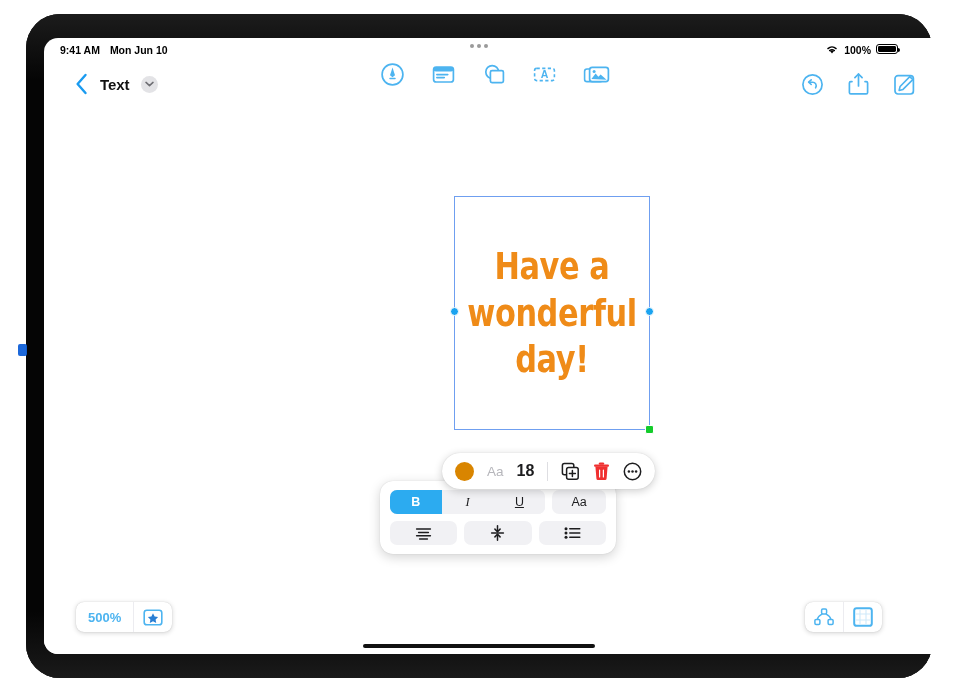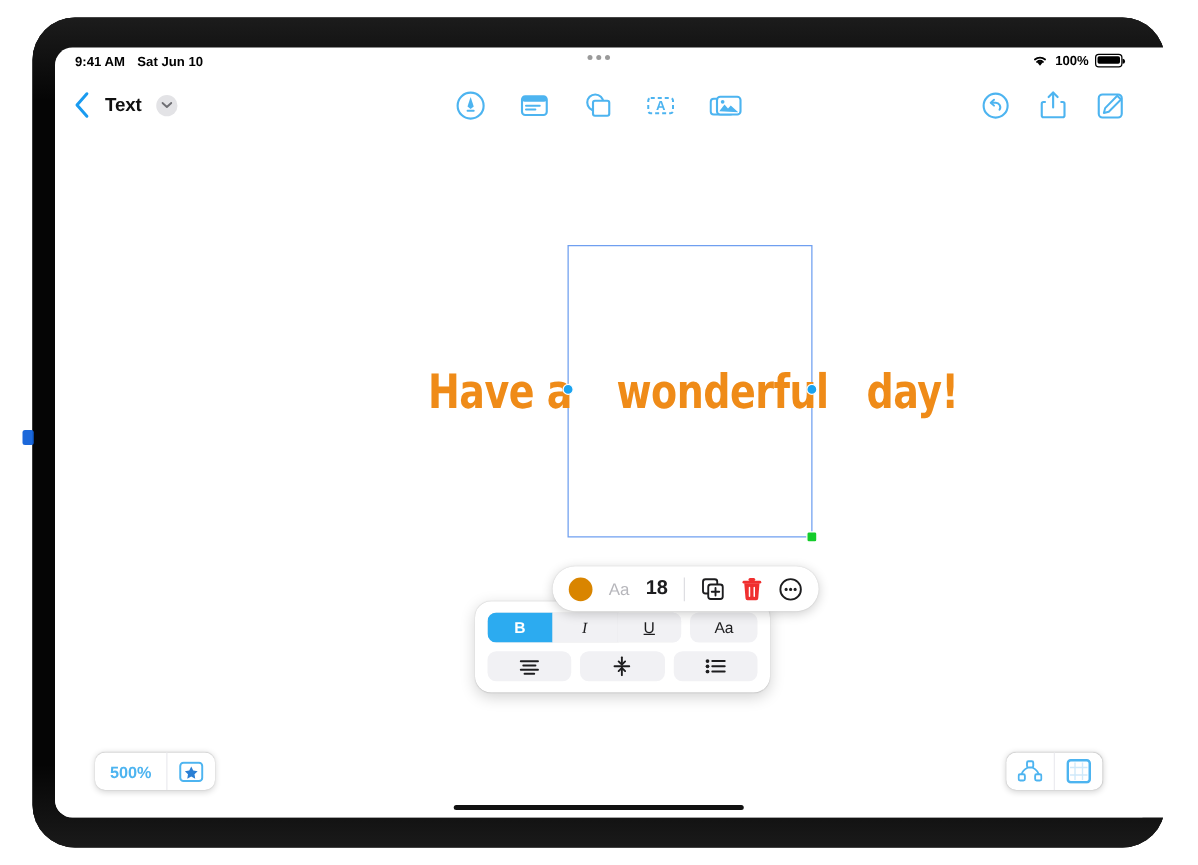--- a/index.html
+++ b/index.html
@@ -91,23 +91,23 @@
   }
   .battery-fill {
     position:absolute; left:1.2px; top:1.2px; bottom:1.2px;
     width: calc(100% - 2.4px);
     background:#000; border-radius:1.4px;
   }
 
   
   #nav-bar {
     position: absolute;
-    left: 0; top: 24px;
+    left: 16px; top: 24px;
     width: 870px; height: 44px;
-    display: flex; align-items: center;
+    display: flex; 
     box-sizing: border-box;
     padding: 0 14px;
   }
   #nav-left { display:flex; align-items:center; gap: 12px; }
   #back-chevron {
     width: 14px; height: 22px;
     cursor: pointer;
     display:flex; align-items:center;
   }
   #doc-title {
@@ -141,21 +141,21 @@
   
   #textbox-selection {
     position:absolute;
     left: 410px; top: 90px;
     width: 196px; height: 234px;
     border: 1.3px solid #6f9ff0;
     box-sizing: border-box;
   }
   #textbox-content {
     position:absolute; inset:0;
-    display:flex; flex-direction:row;
+    display:flex; flex-direction:column;
     align-items:center; justify-content:center;
     padding: 0 4px;
     box-sizing:border-box;
   }
   .tb-line {
     color: #ef8b18;
     font-family: "DejaVu Sans", sans-serif;
     font-weight: bold;
     font-size: 38px;
     line-height: 1.22;
@@ -288,21 +288,21 @@
 <div id="device-frame">
   <div id="device-bezel-gloss"></div>
 
   <div id="left-edge-marker"></div>
 
   <div id="screen">
 
     <div id="status-bar">
       <div class="sb-left">
         <span>9:41 AM</span>
-        <span>Sat Jun 10</span>
+        <span>Mon Jun 10</span>
       </div>
 
       <div id="multitask-dots">
         <i></i>
         <i></i>
         <i></i>
       </div>
 
       <div class="sb-right">
         <span>

